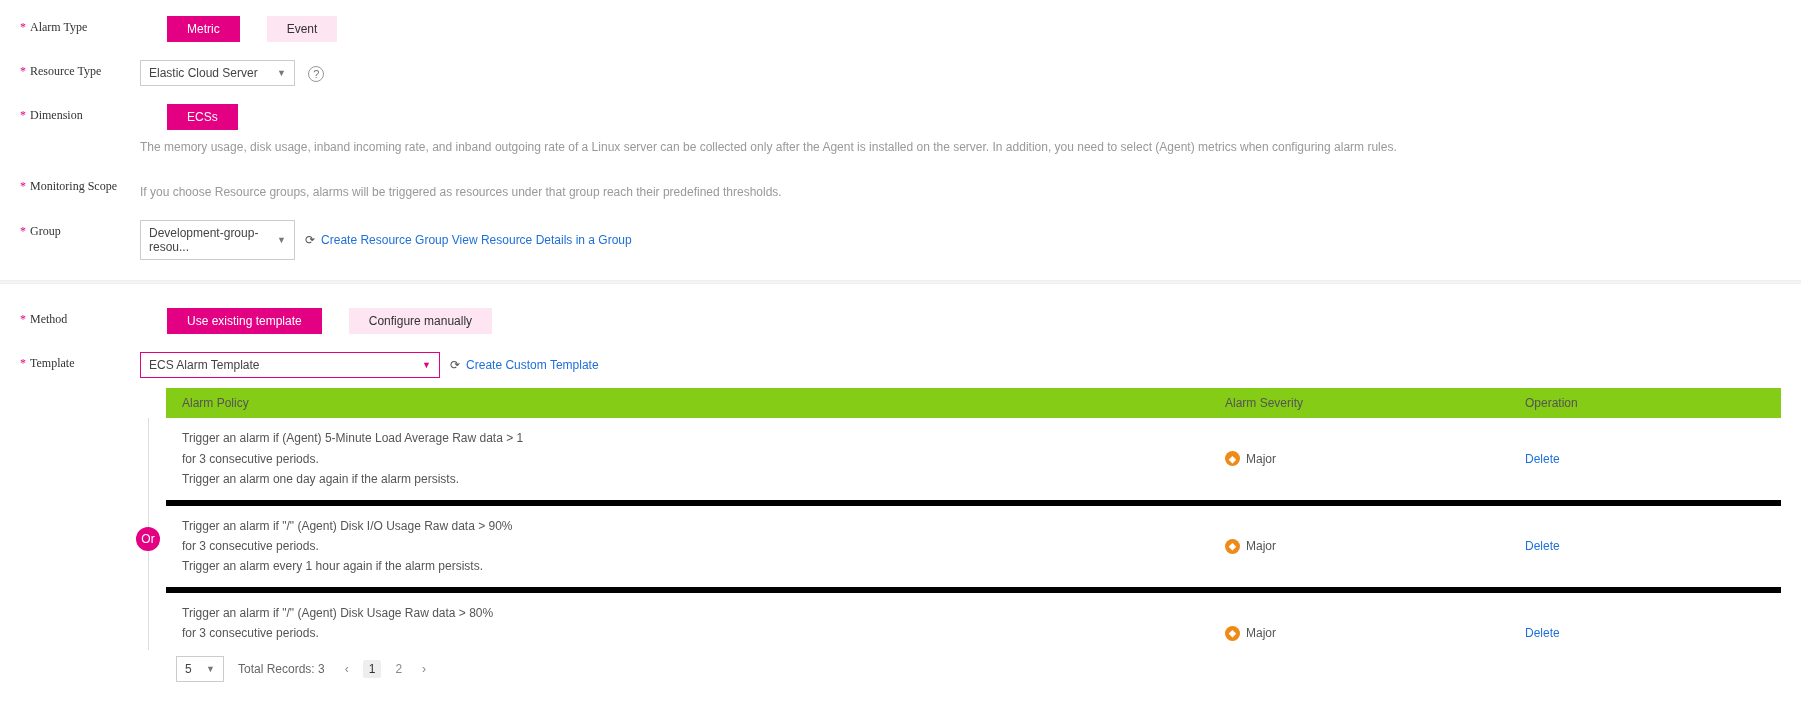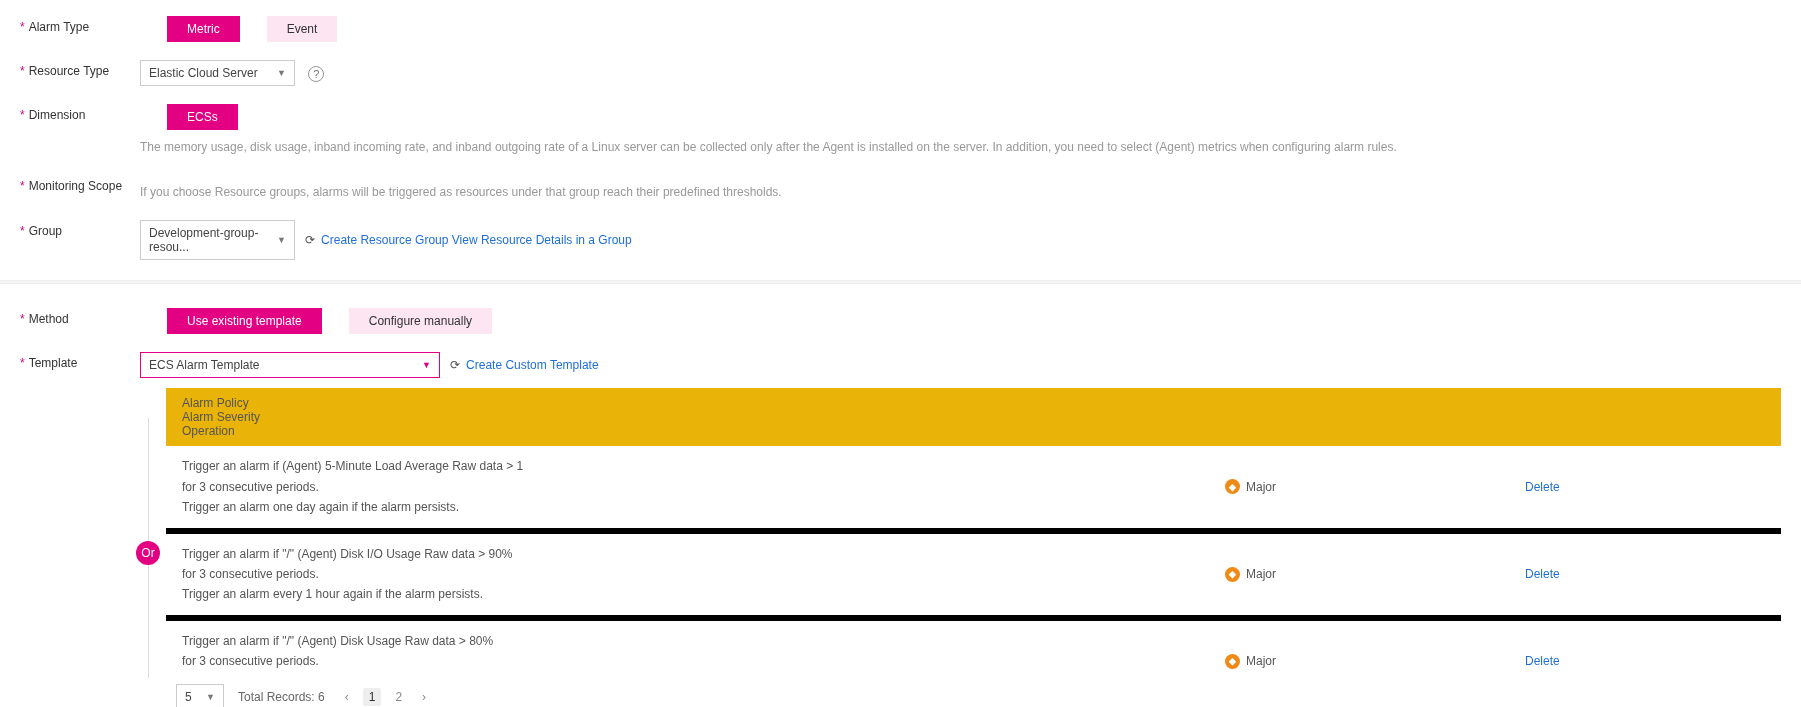--- a/index.html
+++ b/index.html
@@ -1,38 +1,38 @@
 <!DOCTYPE html>
 <html><head>
 <meta charset="utf-8">
 <style>
   * { box-sizing: border-box; margin: 0; padding: 0; }
   body { font-family: -apple-system, BlinkMacSystemFont, "Segoe UI", Arial, sans-serif; font-size: 12px; color: #333; background: #fff; }
   .container { padding: 16px 20px; }
   .row { display: flex; align-items: flex-start; margin-bottom: 18px; }
-  .label { width: 120px; flex-shrink: 0; color: #333; font-size: 12px; padding-top: 4px; }
+  .label { width: 120px; flex-shrink: 0; color: #333; font-size: 12px; padding-top: 4px; font-family: Liberation Serif, serif; }
   .req::before { content: "*"; color: #e30083; margin-right: 4px; }
   .field { flex: 1; }
   .btn-grp { display: inline-flex; }
   .btn-tab { padding: 6px 20px; background: #fde6f2; color: #333; border: none; cursor: pointer; font-size: 12px; margin-left: 27px; }
   .btn-tab.active { background: #e30083; color: #fff; }
   .help-icon { display: inline-flex; align-items: center; justify-content: center; width: 16px; height: 16px; border: 1px solid #999; border-radius: 50%; color: #777; font-size: 11px; margin-left: 10px; vertical-align: middle; }
   .select { display: inline-flex; align-items: center; justify-content: space-between; border: 1px solid #ccc; padding: 5px 8px; background: #fff; cursor: pointer; font-size: 12px; color: #444; }
   .select.w150 { width: 155px; }
   .select.w300 { width: 300px; border: 1px solid #e30083; }
   .select.w55 { width: 48px; }
   .select .caret { font-size: 9px; color: #777; margin-left: 6px; }
   .hint { color: #999; font-size: 12px; margin-top: 8px; line-height: 1.6; }
   .link { color: #1e6fd8; text-decoration: none; cursor: pointer; font-size: 12px; }
   .refresh { display: inline-block; margin: 0 6px 0 10px; color: #555; cursor: pointer; }
   .divider { height: 4px; background: #f5f5f5; margin: 20px -20px 24px -20px; border-top: 1px solid #eee; border-bottom: 1px solid #eee; }
   .table-wrap { position: relative; margin-left: 26px; }
   .or-rail { position: absolute; left: -18px; top: 30px; bottom: 40px; width: 1px; background: #ddd; }
   .or-badge { position: absolute; left: -30px; top: 50%; transform: translateY(-50%); width: 24px; height: 24px; border-radius: 50%; background: #e30083; color: #fff; font-size: 12px; display: flex; align-items: center; justify-content: center; }
-  .table-head { display: flex; background: #eab308; color: #555; font-weight: 500; padding: 8px 16px; flex-direction: column; }
+  .table-head { display: flex; background: #84cc16; color: #555; font-weight: 500; padding: 8px 16px; }
   .col-policy { flex: 1; }
   .col-severity { width: 300px; }
   .col-op { width: 240px; }
   .table-row { display: flex; padding: 10px 16px; border-bottom: 6px solid #000000; align-items: center; }
   .policy-text { line-height: 1.7; color: #555; font-size: 12px; white-space: pre-line; }
   .sev { display: flex; align-items: center; gap: 6px; color: #555; }
   .sev-icon { width: 15px; height: 15px; border-radius: 50%; background: #ef8a16; color: #fff; display: inline-flex; align-items: center; justify-content: center; font-size: 9px; font-weight: bold; }
   .del { color: #1e6fd8; cursor: pointer; font-size: 12px; }
   .paginator { display: flex; align-items: center; gap: 14px; padding: 8px 10px; color: #666; font-size: 12px; }
   .pg-nav { display: inline-flex; align-items: center; gap: 8px; }
@@ -170,21 +170,21 @@
             <div class="col-op"><a class="del">Delete</a></div>
           </div>
 
         </div>
 
         <div class="paginator">
           <div class="select w55">
             <span>5</span>
             <span class="caret">▼</span>
           </div>
-          <span>Total Records: 6</span>
+          <span>Total Records: 3</span>
           <span class="pg-nav">
             <span>‹</span>
             <span class="curr">1</span>
             <span>2</span>
             <span>›</span>
           </span>
         </div>
 
       </div>
     </div>

